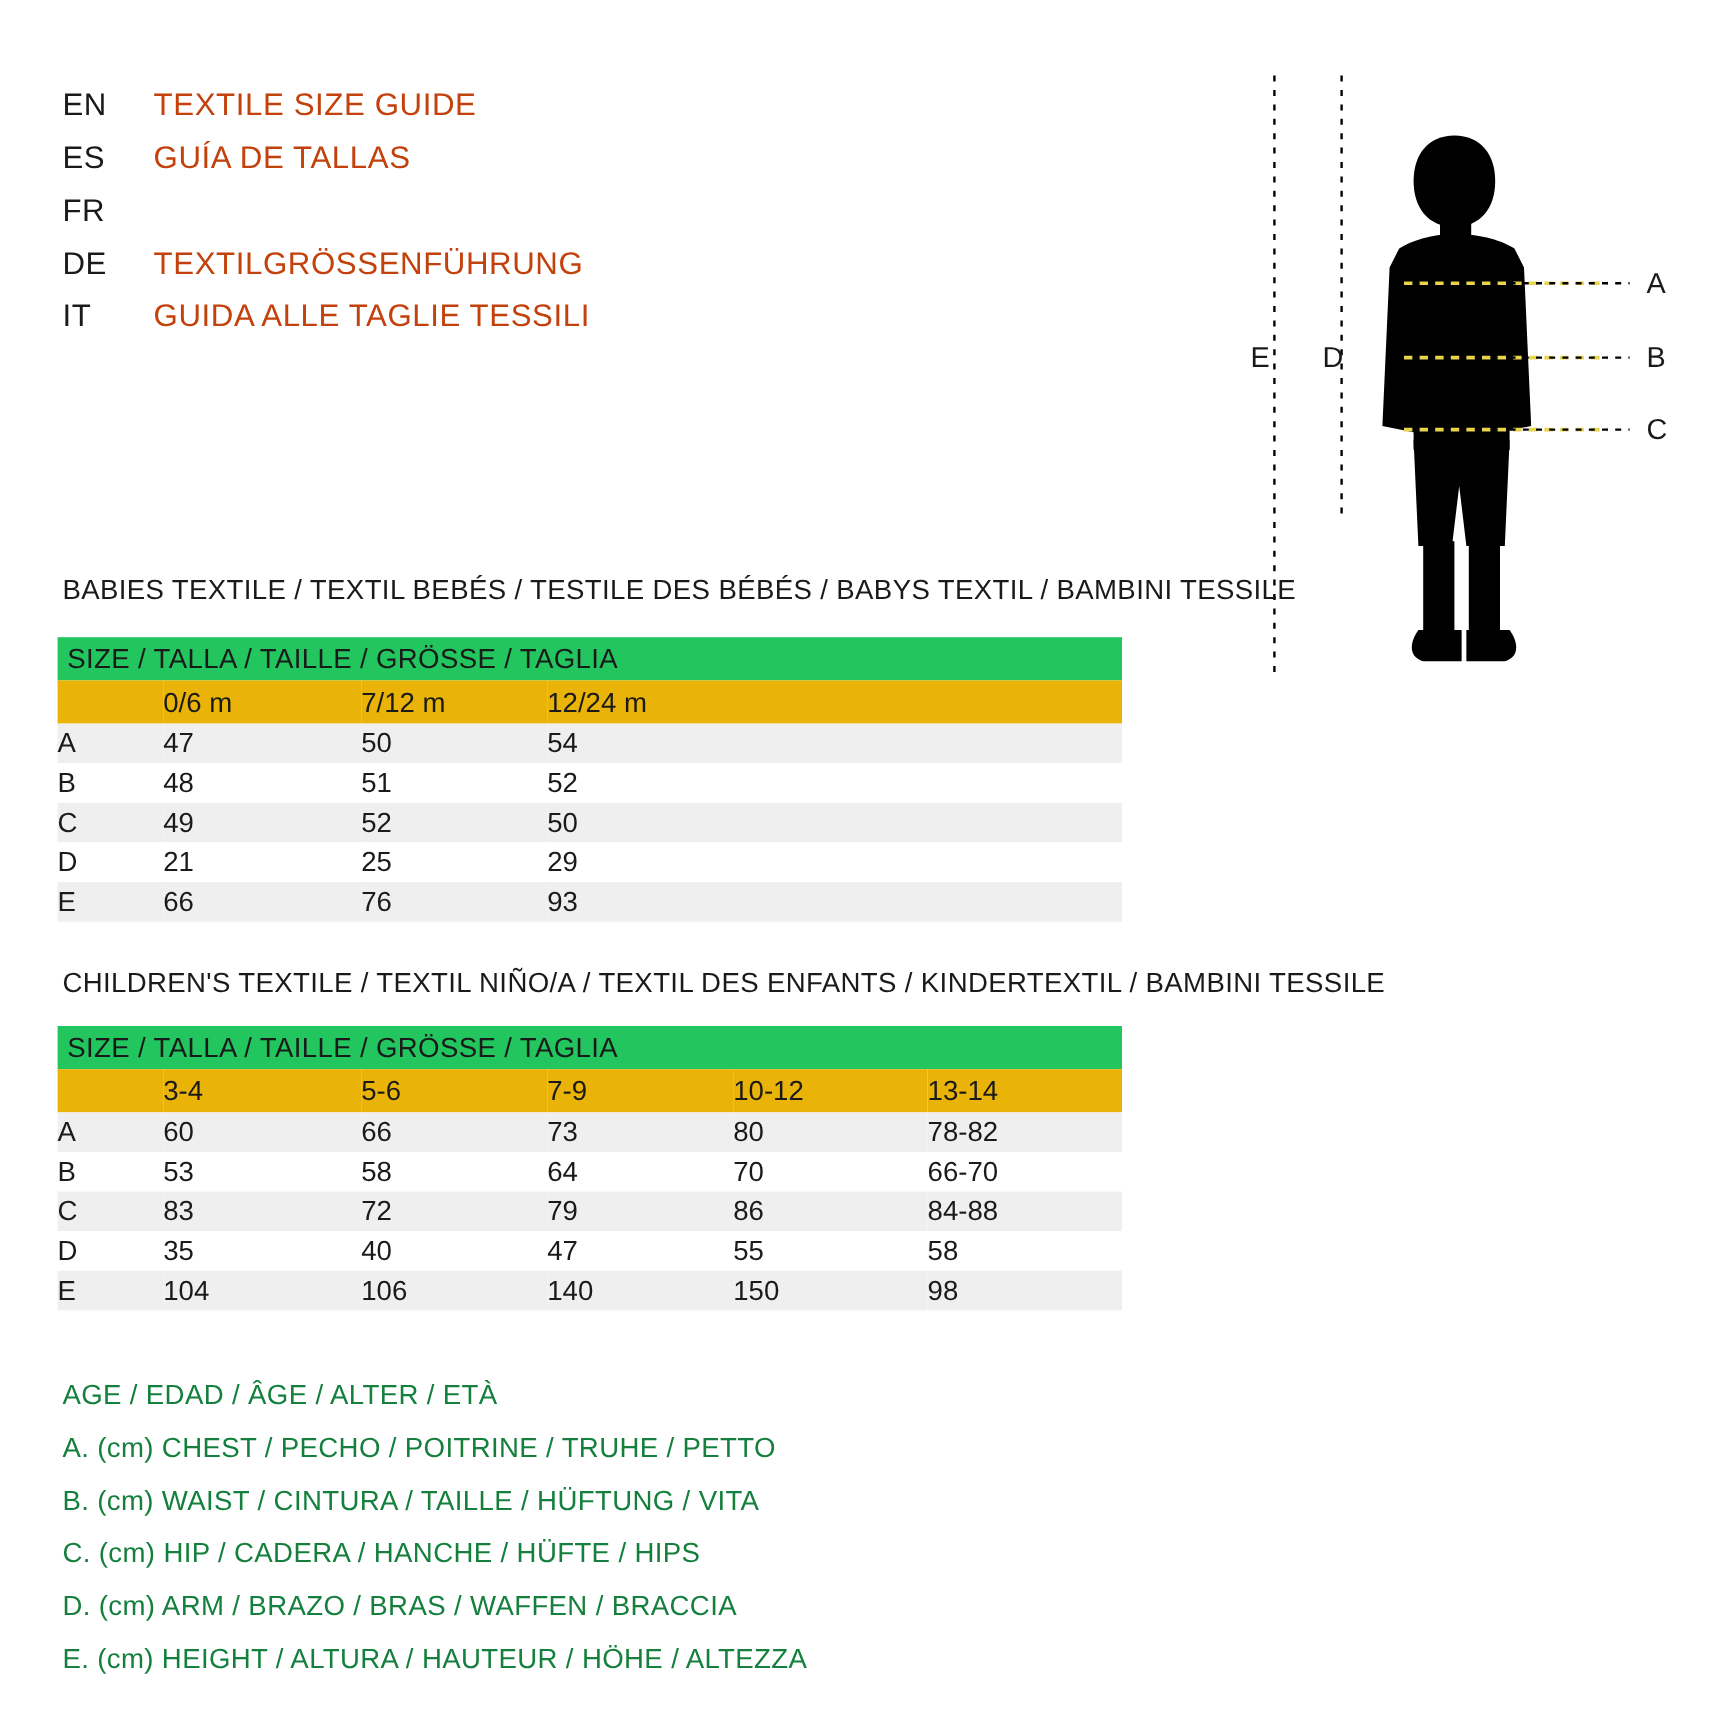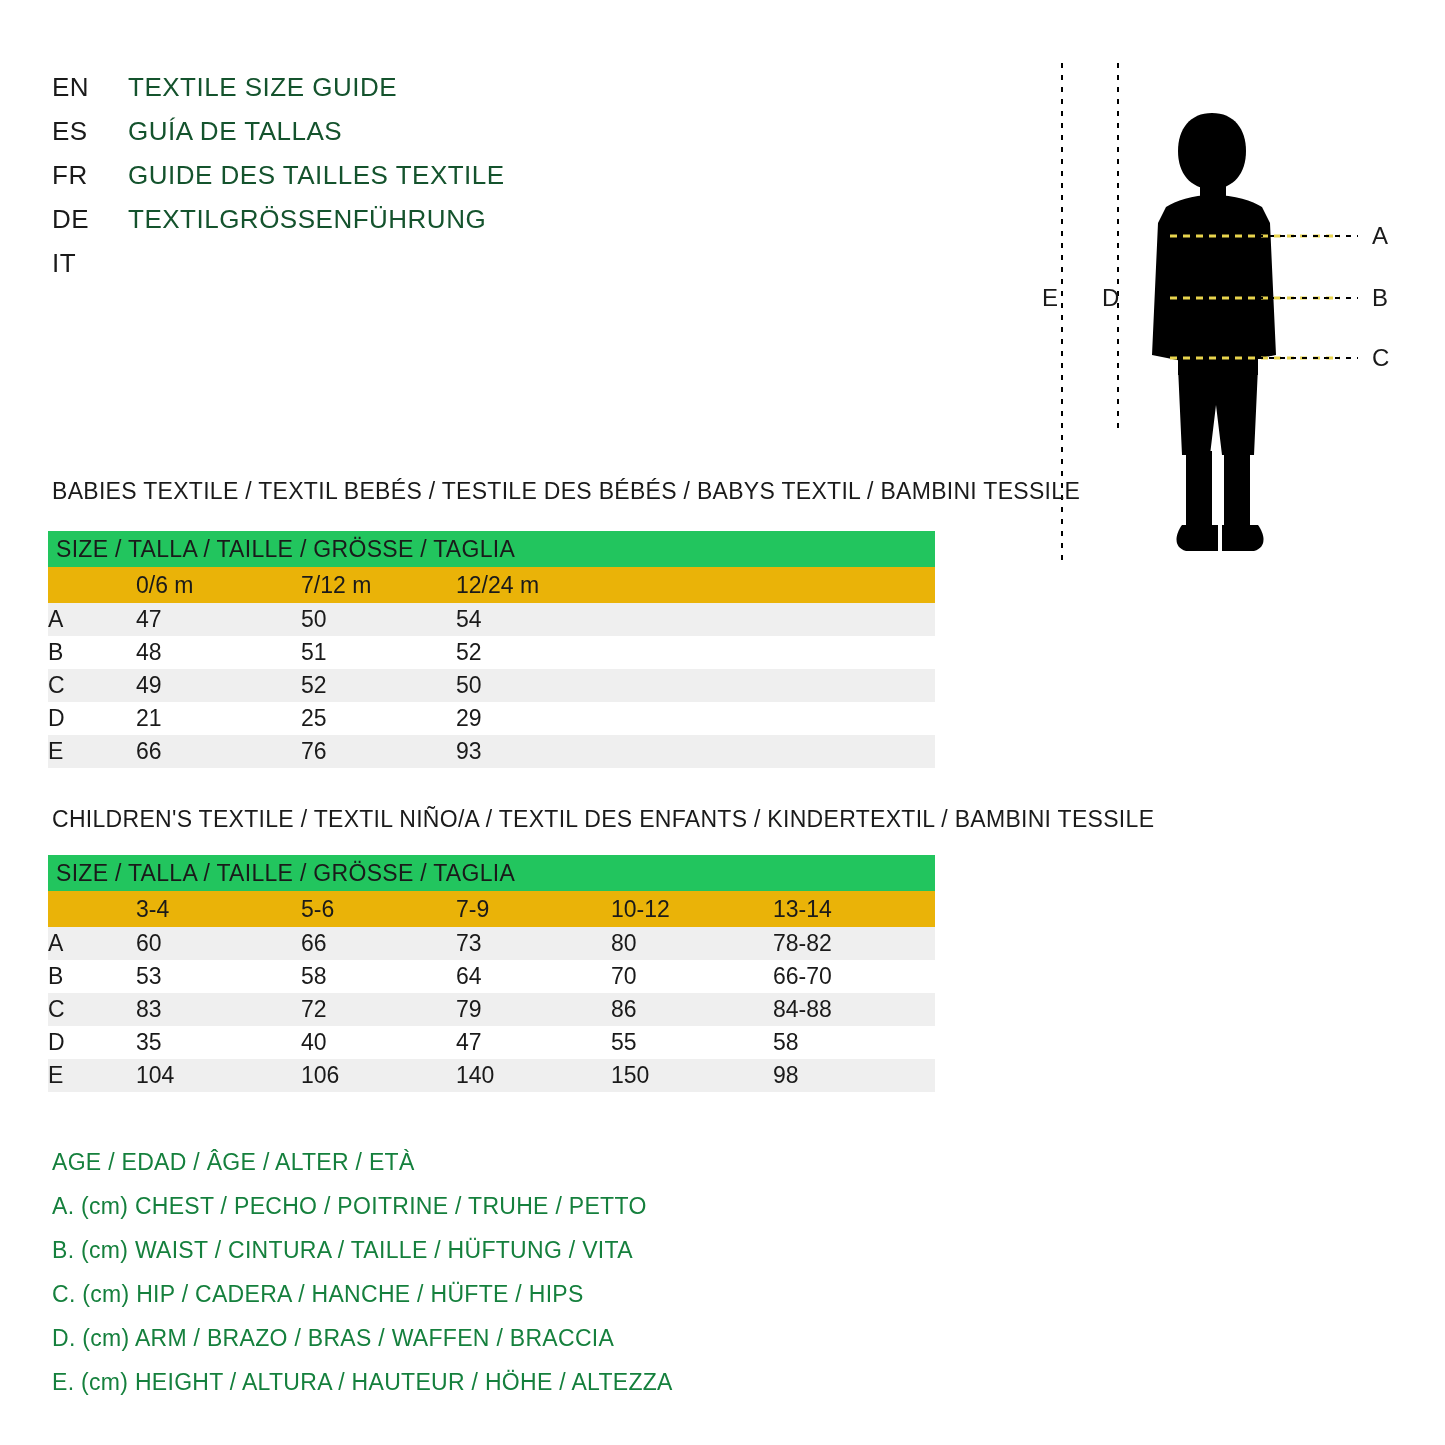--- a/index.html
+++ b/index.html
@@ -35,21 +35,21 @@
   }
   .lang-code {
     width: 76px;
     font-size: 26px;
     letter-spacing: 0.5px;
     color: #1a1a1a;
   }
   .lang-title {
     font-size: 26px;
     letter-spacing: 0.5px;
-    color: #14532d;
+    color: #c2410c;
   }
 
   
   .figure {
     position: absolute;
     left: 1040px;
     top: 55px;
     width: 380px;
     height: 520px;
   }
@@ -126,28 +126,28 @@
     <div class="lang-row">
       <span class="lang-code">EN</span>
       <span class="lang-title">TEXTILE SIZE GUIDE</span>
     </div>
     <div class="lang-row">
       <span class="lang-code">ES</span>
       <span class="lang-title">GUÍA DE TALLAS</span>
     </div>
     <div class="lang-row">
       <span class="lang-code">FR</span>
-      <span class="lang-title">GUIDE DES TAILLES TEXTILE</span>
     </div>
     <div class="lang-row">
       <span class="lang-code">DE</span>
       <span class="lang-title">TEXTILGRÖSSENFÜHRUNG</span>
     </div>
     <div class="lang-row">
       <span class="lang-code">IT</span>
+      <span class="lang-title">GUIDA ALLE TAGLIE TESSILI</span>
     </div>
   </div>
 
   <div class="figure">
     <svg width="380" height="520" viewBox="0 0 380 520" xmlns="http://www.w3.org/2000/svg">
 
       <g fill="#000000">
 
         <path d="M172 58 C150 58 138 74 138 96 C138 118 150 134 172 134 C194 134 206 118 206 96 C206 74 194 58 172 58 Z"></path>
 

